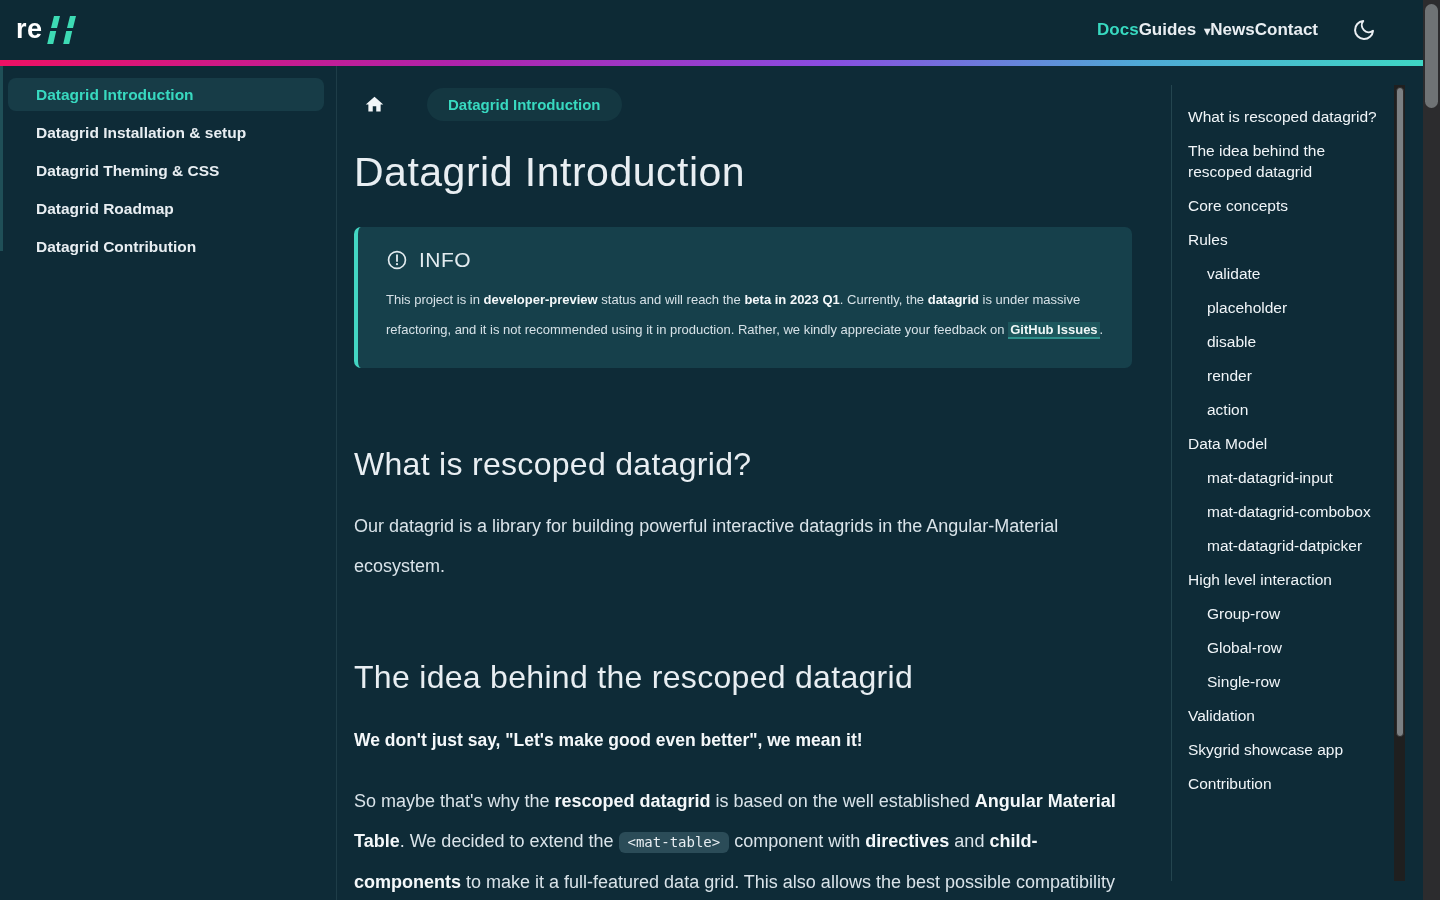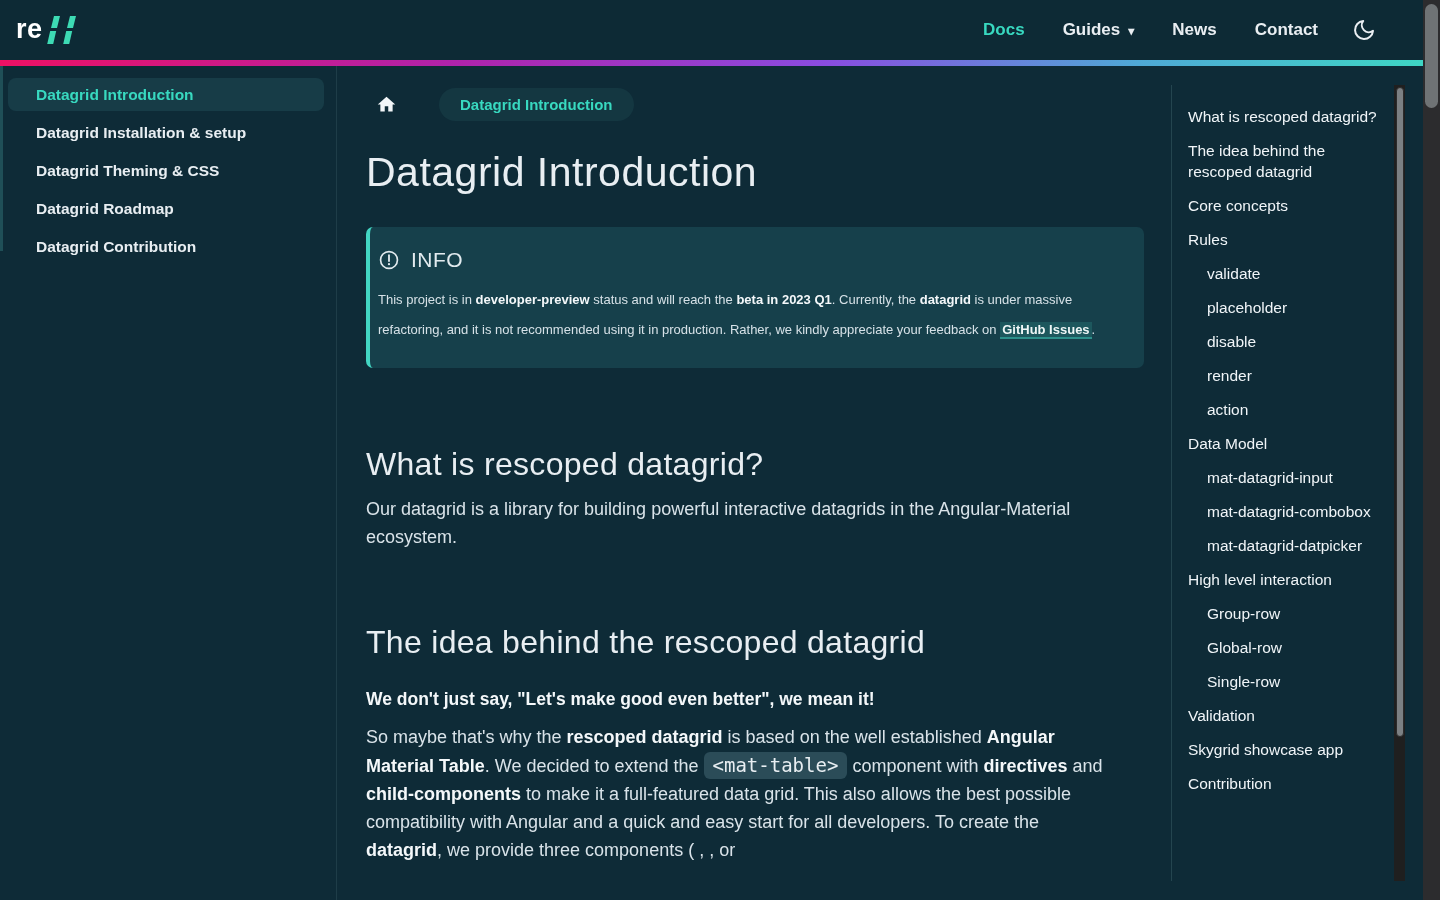--- a/index.html
+++ b/index.html
@@ -16,33 +16,33 @@
   .navbar {
     position:absolute; top:0; left:0; width:1423px; height:60px;
     background:#0d2a35; display:flex; align-items:center;
     justify-content:space-between; padding:0 46px 0 16px;
   }
   .logo { display:flex; align-items:flex-start; cursor:pointer; }
   .logo-text { color:#fff; font-size:27px; font-weight:700; letter-spacing:.5px; line-height:1; }
   .slashes { display:flex; margin-left:3px; }
   .slash { width:15px; height:28px; margin-left:1px; }
   .nav-right { display:flex; align-items:center; }
-  .nav-links { display:flex; align-items:center; gap:38px; }
+  .nav-links { display:flex; align-items:center; }
   .nav-link { font-size:17px; font-weight:600; color:#e9eef2; text-decoration:none; cursor:pointer; display:flex; align-items:center; }
   .nav-link.active { color:#38d9c0; }
   .caret { font-size:12px; margin-left:8px; line-height:1; transform:translateY(1px); }
   .moon-btn { margin-left:33px; width:26px; height:26px; background:none; border:none; padding:0; cursor:pointer; display:flex; align-items:center; justify-content:center; }
 
   .gradient {
     position:absolute; top:60px; left:0; width:1423px; height:6px;
     background:linear-gradient(90deg,#ed1164 0%,#b023ab 32%,#8a4ce0 58%,#4fa9d6 80%,#3ed6c4 100%);
   }
 
   
-  .layout { position:absolute; top:66px; left:0; width:1423px; height:834px; display:flex;gap:12px; }
+  .layout { position:absolute; top:66px; left:0; width:1423px; height:834px; display:flex; }
 
   
   .sidebar { width:337px; flex:0 0 337px; border-right:1px solid #1e3d48; padding:12px 12px 0 8px; position:relative; }
   .side-strip { position:absolute; left:0; top:0; width:3px; height:185px; background:#1f4f57; }
   .sidebar ul { list-style:none; margin:0; padding:0; }
   .sidebar li {
     height:33px; line-height:33px; padding:0 28px; margin-bottom:5px;
     border-radius:8px; font-size:15.5px; font-weight:600; color:#e8eef2;
     cursor:pointer; white-space:nowrap; overflow:hidden;
   }
@@ -55,41 +55,41 @@
   .chip {
     margin-left:42px; height:33px; line-height:33px; padding:0 21px;
     border-radius:17px; background:#143741; color:#38d9c0;
     font-size:15px; font-weight:600; cursor:pointer;
   }
   h1 { margin:27px 0 0; font-size:41px; line-height:48px; font-weight:300; color:#e8eef2; letter-spacing:.5px; }
 
   .callout {
     margin-top:31px; width:778px; background:#16404b;
     border-left:4px solid #43d6c3; border-radius:7px;
-    padding:21px 8px 24px;
+    padding:21px 28px 24px;
   }
   .callout-head { display:flex; align-items:center; gap:11px; font-size:21px; font-weight:400; color:#e2ebef; letter-spacing:.5px; }
   .callout-body { margin:13px 0 0; font-size:13px; line-height:29.5px; color:#d6e1e7; max-width:740px; }
 
   strong.b { color:#f4f8fa; font-weight:700; }
   code.code {
     background:#2b4c58; border-radius:6px; padding:2px 9px 3px;
-    font-family:"DejaVu Sans Mono", monospace; font-size:19px; color:#e8eef2; white-space:nowrap;
+    font-family:"DejaVu Sans Mono", monospace; font-size:14px; color:#e8eef2; white-space:nowrap;
   }
   a.lnk {
     background:rgba(67,214,195,.16); color:#eef6f6; font-weight:700;
     text-decoration:none; border-bottom:2px solid rgba(67,214,195,.45);
     padding:0 2px; cursor:pointer;
   }
 
   .section h2 { margin:0; font-size:32px; line-height:42px; font-weight:300; color:#e8eef2; letter-spacing:.3px; }
   .section { margin-top:0; }
   .sec-gap-1 { margin-top:75px; }
   .sec-gap-2 { margin-top:70px; }
-  .section p { margin:10px 0 0; font-size:18px; line-height:28px; color:#d9e3e9; max-width:771px; }
+  .section p { margin:21px 0 0; font-size:18px; line-height:40px; color:#d9e3e9; max-width:771px; }
   .section p.lead-bold { margin-top:22px; font-size:17.5px; font-weight:700; color:#f4f8fa; }
 
   
   .toc {
     width:252px; flex:0 0 252px; position:relative; margin-top:19px; height:796px;
     border-left:1px solid #24454f; padding:14px 34px 0 16px; overflow:hidden;
   }
   .toc ul { list-style:none; margin:0; padding:0; }
   .toc li { font-size:15.5px; line-height:21px; padding:6.5px 0; color:#f0f5f8; font-weight:500; cursor:pointer; }
   .toc li.lvl2 { padding-left:19px; }

